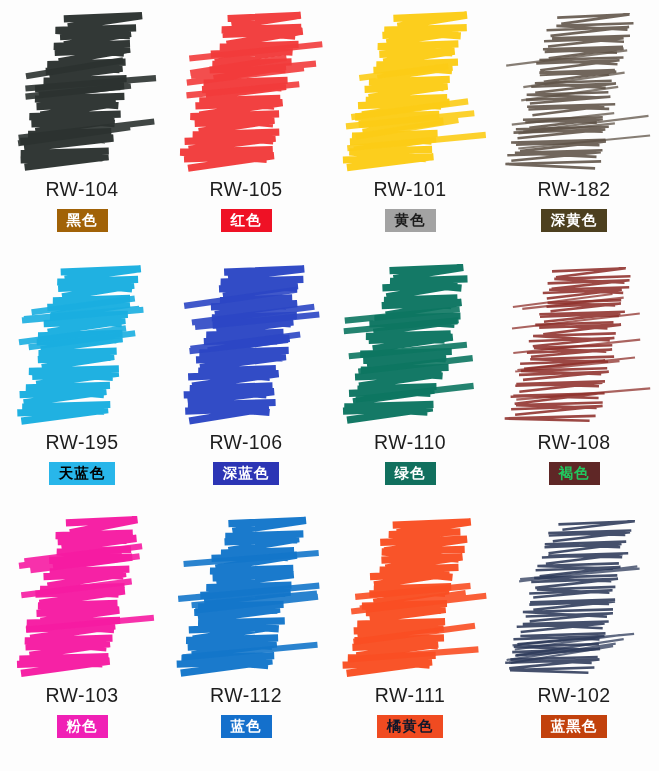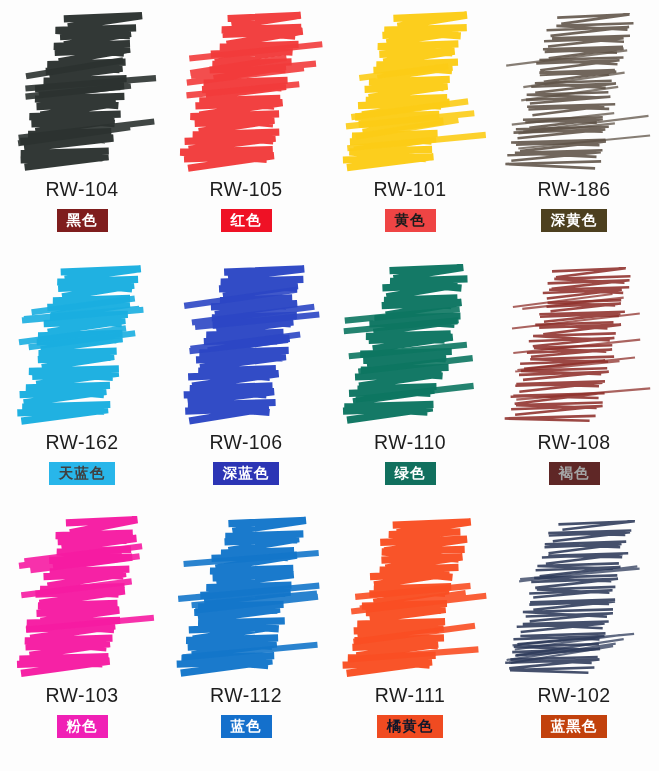--- a/index.html
+++ b/index.html
@@ -82,21 +82,21 @@
           <svg viewBox="0 0 164 170" width="164" height="170">
             <g stroke="#2b3230" stroke-linecap="butt" fill="none" stroke-width="7.2" opacity="0.97">
               <path d="M63.8,10.9L142.0,7.7L67.8,18.7M136.1,19.8L55.5,22.4L130.1,28.0M60.0,28.6L130.9,25.4L64.0,36.8M130.0,35.7L53.9,38.3L124.0,45.1M54.7,44.5L130.0,41.3L58.7,53.8M125.6,54.1L47.4,56.7L119.6,61.7M45.7,63.4L122.5,60.2L49.7,70.0M126.6,70.6L43.7,73.2L120.6,78.7M35.0,80.9L124.0,77.7L39.0,87.7M124.4,88.4L35.1,91.0L118.4,97.6M36.5,98.6L115.8,95.4L40.5,107.1M120.7,106.1L29.5,108.7L114.7,115.7M31.4,116.0L114.5,112.8L35.4,123.5M111.3,123.7L28.2,126.3L105.3,131.9M20.2,133.4L113.4,130.2L24.2,140.5M108.8,143.0L20.8,145.6L102.8,149.9M20.6,152.0L108.5,148.8L24.6,159.2"></path>
             </g>
             <g stroke="#2b3230" fill="none" stroke-linecap="butt" stroke-width="6.12" opacity="0.9">
               <path d="M25.5,88.6L130.9,77.7M26.0,68.2L123.1,52.3M25.4,80.5L156.0,70.1M18.1,135.3L130.1,119.1M18.6,129.8L154.3,113.5"></path>
             </g>
           </svg>
         </div>
         <div class="code-label">RW-104</div>
-        <div class="name-badge" style="background: #7f1d1d; color: rgb(255, 255, 255);">黑色</div>
+        <div class="name-badge" style="background: #a16207; color: rgb(255, 255, 255);">黑色</div>
       </div>
       <div class="swatch-cell">
         <div class="scribble-area">
           <svg viewBox="0 0 164 170" width="164" height="170">
             <g stroke="#f23b3b" stroke-linecap="butt" fill="none" stroke-width="7.2" opacity="0.97">
               <path d="M63.6,10.5L136.7,7.3L67.6,17.6M137.3,19.3L57.8,21.9L131.3,28.1M58.6,26.5L138.6,23.3L62.6,36.4M134.6,36.4L55.9,39.0L128.6,44.1M46.8,46.2L126.4,43.0L50.8,54.3M127.6,53.8L48.5,56.4L121.6,61.6M45.6,62.0L121.8,58.8L49.6,70.5M123.6,72.4L39.7,75.0L117.6,79.9M38.0,81.6L122.0,78.4L42.0,88.3M116.3,90.3L35.4,92.9L110.3,98.2M31.4,97.9L118.5,94.7L35.4,107.0M115.1,105.9L26.4,108.5L109.1,115.8M30.7,115.5L110.4,112.3L34.7,123.6M115.3,124.2L28.8,126.8L109.3,133.0M20.6,133.3L111.5,130.1L24.6,141.3M108.8,141.6L16.2,144.2L102.8,151.4M20.0,150.9L109.9,147.7L24.0,160.3"></path>
             </g>
             <g stroke="#f23b3b" fill="none" stroke-linecap="butt" stroke-width="6.12" opacity="0.9">
               <path d="M22.5,87.4L135.3,76.2M22.8,74.6L139.9,60.1M27.0,67.6L152.0,55.6M26.3,65.0L122.5,49.7M25.3,50.5L158.3,36.2"></path>
             </g>
@@ -110,51 +110,51 @@
           <svg viewBox="0 0 164 170" width="164" height="170">
             <g stroke="#fccc16" stroke-linecap="butt" fill="none" stroke-width="7.2" opacity="0.97">
               <path d="M65.4,10.3L138.9,7.1L69.4,18.4M138.8,19.6L56.4,22.2L132.8,27.9M54.4,27.4L130.3,24.2L58.4,34.8M130.4,35.9L49.8,38.5L124.4,44.8M51.3,46.4L126.6,43.2L55.3,54.1M130.0,54.2L48.5,56.8L124.0,62.7M45.4,62.4L124.4,59.2L49.4,70.2M121.8,71.4L41.1,74.0L115.8,79.6M36.6,81.4L119.6,78.2L40.6,89.5M119.2,89.7L37.9,92.3L113.2,98.2M30.0,97.6L121.5,94.4L34.0,106.9M111.3,106.3L27.3,108.9L105.3,114.8M30.6,116.3L115.3,113.1L34.6,124.2M109.6,125.4L24.1,128.0L103.6,133.1M21.9,133.9L107.9,130.7L25.9,142.1M104.1,141.3L21.4,143.9L98.1,150.7M14.9,152.0L105.4,148.8L18.9,159.6"></path>
             </g>
             <g stroke="#fccc16" fill="none" stroke-linecap="butt" stroke-width="6.12" opacity="0.9">
               <path d="M18.0,118.4L146.3,105.2M27.8,128.7L130.4,112.0M31.3,70.0L120.3,58.4M19.3,140.2L157.8,126.9M23.3,109.1L140.1,93.4"></path>
             </g>
           </svg>
         </div>
         <div class="code-label">RW-101</div>
-        <div class="name-badge" style="background: #ef4444; color: rgb(27, 27, 27);">黄色</div>
+        <div class="name-badge" style="background: #a3a3a3; color: rgb(27, 27, 27);">黄色</div>
       </div>
       <div class="swatch-cell">
         <div class="scribble-area">
           <svg viewBox="0 0 164 170" width="164" height="170">
             <g stroke="#5d5146" stroke-linecap="butt" fill="none" stroke-width="2.6" opacity="0.88">
               <path d="M65.2,9.6L137.5,6.4L69.2,15.9M141.5,15.3L64.4,17.9L135.5,21.7M54.5,22.2L137.1,19.0L58.5,27.9M138.0,27.8L60.1,30.4L132.0,33.7M52.0,33.3L131.6,30.1L56.0,38.5M131.0,38.7L51.0,41.3L125.0,44.7M52.7,43.9L131.6,40.7L56.7,50.3M131.5,49.5L47.4,52.1L125.5,56.2M44.2,55.4L127.5,52.2L48.2,62.2M122.9,62.0L47.4,64.6L116.9,66.7M47.8,67.0L124.3,63.8L51.8,73.7M119.7,72.7L42.9,75.3L113.7,79.9M39.2,78.7L124.0,75.5L43.2,84.8M116.4,84.2L34.7,86.8L110.4,89.5M33.9,91.9L118.4,88.7L37.9,95.5M123.2,96.2L35.1,98.8L117.2,100.9M36.4,101.5L112.3,98.3L40.4,107.3M110.8,109.2L31.0,111.8L104.8,114.6M33.3,114.3L110.8,111.1L37.3,119.8M116.8,118.7L23.9,121.3L110.8,123.8M21.5,124.6L113.3,121.4L25.5,130.2M113.5,131.9L19.1,134.5L107.5,137.1M24.0,136.6L113.9,133.4L28.0,143.1M110.5,142.3L22.9,144.9L104.5,148.9M15.3,147.3L108.8,144.1L19.3,152.8M109.1,153.4L13.4,156.0L103.1,160.4"></path>
             </g>
             <g stroke="#5d5146" fill="none" stroke-linecap="butt" stroke-width="2.21" opacity="0.75">
               <path d="M29.2,92.4L126.2,78.8M14.2,57.7L135.2,42.4M26.4,125.5L122.9,115.4M31.3,79.1L132.6,64.7M31.2,123.5L156.5,107.9M19.8,116.7L122.2,105.1M26.3,140.5L158.1,127.5"></path>
             </g>
           </svg>
         </div>
-        <div class="code-label">RW-186</div>
+        <div class="code-label">RW-182</div>
         <div class="name-badge" style="background: rgb(77, 64, 31); color: rgb(255, 255, 255); text-align: center;">深黄色</div>
       </div>
     </div>
     <div class="swatch-row">
       <div class="swatch-cell">
         <div class="scribble-area">
           <svg viewBox="0 0 164 170" width="164" height="170">
             <g stroke="#19aee0" stroke-linecap="butt" fill="none" stroke-width="7.2" opacity="0.97">
               <path d="M60.7,11.0L140.7,7.8L64.7,18.2M138.1,18.4L57.4,21.0L132.1,28.0M58.1,27.3L134.0,24.1L62.1,35.9M130.1,37.3L53.0,39.9L124.1,44.0M47.3,46.3L129.8,43.1L51.3,54.5M127.9,53.3L50.2,55.9L121.9,62.9M43.7,62.6L125.3,59.4L47.7,71.2M122.5,72.3L38.1,74.9L116.5,78.8M36.7,81.0L122.5,77.8L40.7,88.7M116.7,90.1L38.6,92.7L110.7,96.4M37.8,98.6L114.1,95.4L41.8,106.5M118.9,107.8L29.0,110.4L112.9,116.3M32.2,115.4L118.7,112.2L36.2,123.3M110.0,124.3L26.0,126.9L104.0,133.7M19.6,133.6L106.3,130.4L23.6,141.9M110.3,143.5L22.3,146.1L104.3,150.2M17.3,151.9L108.0,148.7L21.3,160.1"></path>
             </g>
             <g stroke="#19aee0" fill="none" stroke-linecap="butt" stroke-width="6.12" opacity="0.9">
               <path d="M31.6,51.3L134.8,37.5M22.0,59.4L143.4,48.8M19.0,81.3L126.0,67.2M28.7,86.3L135.2,72.3M24.0,58.0L139.3,47.8"></path>
             </g>
           </svg>
         </div>
-        <div class="code-label">RW-162</div>
-        <div class="name-badge" style="background: rgb(40, 182, 234); color: #404040;">天蓝色</div>
+        <div class="code-label">RW-195</div>
+        <div class="name-badge" style="background: rgb(40, 182, 234); color: #000000;">天蓝色</div>
       </div>
       <div class="swatch-cell">
         <div class="scribble-area">
           <svg viewBox="0 0 164 170" width="164" height="170">
             <g stroke="#2b46c4" stroke-linecap="butt" fill="none" stroke-width="7.2" opacity="0.97">
               <path d="M60.1,11.1L140.2,7.9L64.1,17.0M139.4,18.4L56.8,21.0L133.4,27.5M55.0,27.9L133.8,24.7L59.0,35.4M128.2,36.9L56.1,39.5L122.2,45.1M46.9,45.8L133.1,42.6L50.9,53.6M132.9,54.3L48.0,56.9L126.9,62.9M48.6,64.1L129.3,60.9L52.6,71.2M119.5,71.4L42.4,74.0L113.5,79.9M39.8,80.6L125.5,77.4L43.8,89.7M124.7,89.3L35.5,91.9L118.7,96.8M32.0,98.9L121.9,95.7L36.0,106.6M111.9,107.6L34.4,110.2L105.9,116.3M24.1,115.8L114.6,112.6L28.1,125.0M108.5,124.9L25.9,127.5L102.5,133.9M19.7,133.9L110.1,130.7L23.7,140.9M111.6,141.5L24.1,144.1L105.6,151.5M21.2,150.1L104.8,146.9L25.2,160.0"></path>
             </g>
             <g stroke="#2b46c4" fill="none" stroke-linecap="butt" stroke-width="6.12" opacity="0.9">
               <path d="M25.5,90.1L123.9,79.0M20.2,44.9L132.9,28.7M31.1,66.0L155.3,53.5M27.9,61.5L150.3,45.7M26.5,87.9L136.2,73.5"></path>
             </g>
@@ -182,21 +182,21 @@
           <svg viewBox="0 0 164 170" width="164" height="170">
             <g stroke="#8e2f2a" stroke-linecap="butt" fill="none" stroke-width="2.6" opacity="0.88">
               <path d="M60.0,10.4L133.7,7.2L64.0,16.3M138.5,15.3L62.3,17.9L132.5,21.7M55.6,22.4L137.5,19.2L59.6,27.9M137.2,26.2L57.1,28.8L131.2,31.9M50.8,32.0L129.8,28.8L54.8,37.5M129.2,39.1L55.6,41.7L123.2,44.4M54.5,45.7L128.9,42.5L58.5,50.2M132.9,50.7L47.3,53.3L126.9,54.9M48.0,55.8L128.4,52.6L52.0,60.7M121.5,61.3L43.3,63.9L115.5,67.4M47.2,66.8L129.0,63.6L51.2,73.2M123.8,72.4L41.1,75.0L117.8,79.4M36.8,80.2L122.4,77.0L40.8,85.3M120.3,84.3L42.0,86.9L114.3,90.7M34.9,91.7L120.1,88.5L38.9,95.7M122.1,95.6L38.2,98.2L116.1,100.8M28.1,102.7L113.1,99.5L32.1,107.7M115.2,107.3L28.9,109.9L109.2,113.3M27.0,113.9L116.8,110.7L31.0,118.9M113.0,120.4L24.3,123.0L107.0,125.2M23.3,124.8L110.4,121.6L27.3,130.8M112.6,132.2L21.3,134.8L106.6,137.0M18.6,135.7L106.1,132.5L22.6,142.7M110.7,141.5L24.0,144.1L104.7,146.9M19.1,148.2L110.6,145.0L23.1,153.8M103.6,154.9L12.7,157.5L97.6,159.8"></path>
             </g>
             <g stroke="#8e2f2a" fill="none" stroke-linecap="butt" stroke-width="2.21" opacity="0.75">
               <path d="M25.4,109.1L143.0,96.5M30.3,47.9L131.7,36.7M23.2,110.5L127.5,100.1M20.0,67.5L147.8,52.5M24.3,138.7L158.2,127.4M20.9,46.0L120.5,33.0M21.3,92.0L148.2,78.6"></path>
             </g>
           </svg>
         </div>
         <div class="code-label">RW-108</div>
-        <div class="name-badge" style="background: rgb(95, 39, 38); color: #a3a3a3; text-align: right;">褐色</div>
+        <div class="name-badge" style="background: rgb(95, 39, 38); color: #22c55e; text-align: right;">褐色</div>
       </div>
     </div>
     <div class="swatch-row">
       <div class="swatch-cell">
         <div class="scribble-area">
           <svg viewBox="0 0 164 170" width="164" height="170">
             <g stroke="#f61ba2" stroke-linecap="butt" fill="none" stroke-width="7.2" opacity="0.97">
               <path d="M65.9,8.8L137.3,5.6L69.9,18.9M132.8,19.1L55.7,21.7L126.8,26.5M57.7,27.6L136.4,24.4L61.7,34.8M131.1,35.4L56.9,38.0L125.1,44.1M49.1,46.4L132.2,43.2L53.1,53.6M129.4,55.2L49.8,57.8L123.4,62.2M43.5,62.6L125.9,59.4L47.5,72.0M124.6,72.7L40.2,75.3L118.6,80.2M35.4,80.2L124.8,77.0L39.4,89.4M117.5,89.3L38.1,91.9L111.5,97.4M36.5,99.3L119.3,96.1L40.5,107.2M120.1,106.4L26.9,109.0L114.1,115.7M26.2,115.2L115.1,112.0L30.2,124.4M112.5,124.2L24.9,126.8L106.5,133.9M25.5,133.0L109.9,129.8L29.5,141.4M108.5,142.5L19.4,145.1L102.5,150.0M17.0,150.4L109.6,147.2L21.0,159.4"></path>
             </g>
             <g stroke="#f61ba2" fill="none" stroke-linecap="butt" stroke-width="6.12" opacity="0.9">

